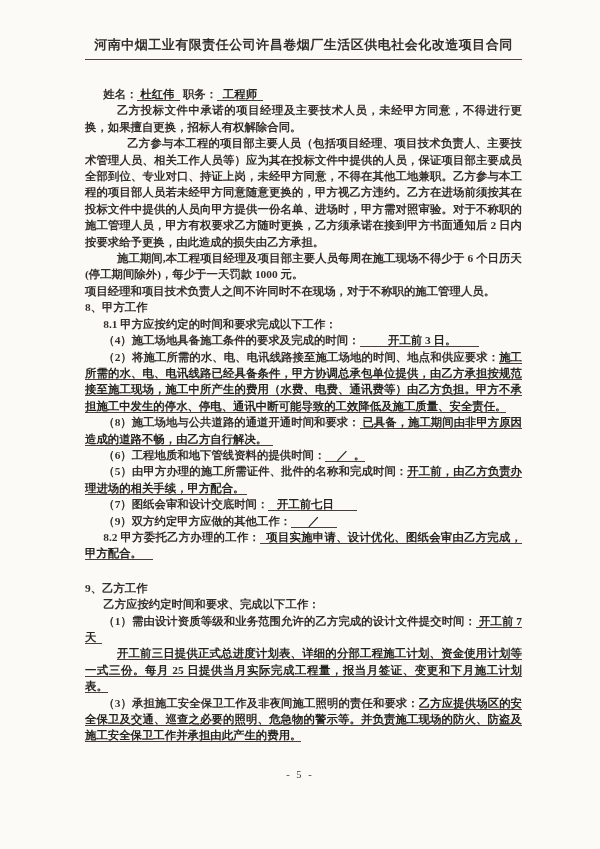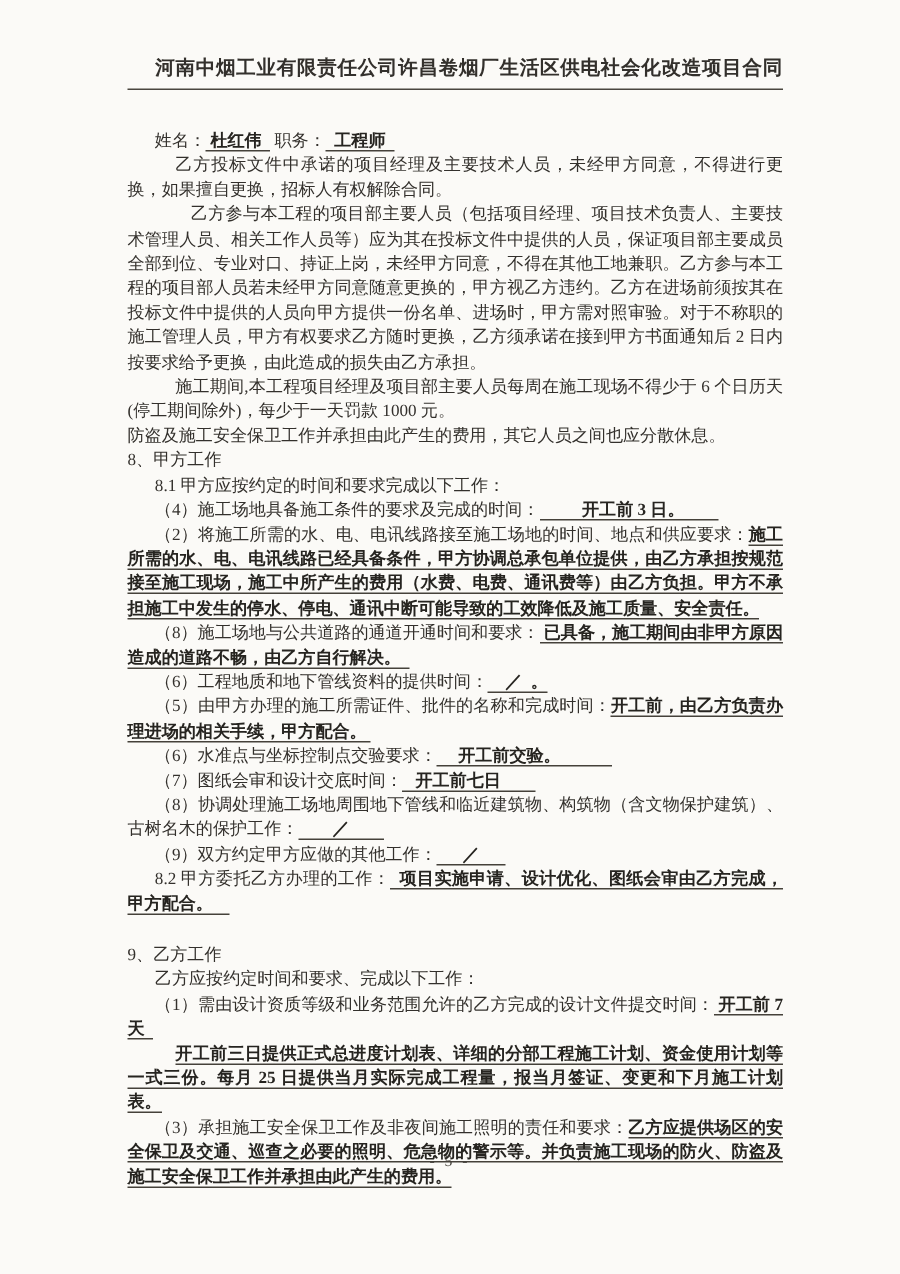--- a/index.html
+++ b/index.html
@@ -6,37 +6,37 @@
   body{
     width:600px;height:849px;
     background:#fbfaf7;
     font-family:"Liberation Serif","DejaVu Serif",serif;
     color:#2e2c29;
     overflow:hidden;
   }
   .page{position:relative;width:600px;height:849px;}
   .content{position:absolute;left:85px;top:36px;width:437px;}
   .doc-title{
-    text-align:right;font-weight:bold;font-size:13px;
+    text-align:center;font-weight:bold;font-size:13px;
     letter-spacing:0.5px;white-space:nowrap;color:#33302c;
   }
   .title-rule{
     border:none;border-top:1.6px solid #4a463f;
     margin:5px 0 0 0;width:100%;
   }
   .body-text{
     margin-top:26px;font-size:11.4px;line-height:16.4px;
     text-align:justify;color:#33302c;
   }
   .para{margin:0;padding:0;}
   .indent-1{text-indent:1.6em;}
   .indent-2{text-indent:2.8em;}
   .indent-3{text-indent:3.7em;}
   .gap{margin-top:18px;}
-  .plain{font-weight:normal;}
+  .plain{font-weight:bold;}
   .filled{
     font-weight:bold;color:#262420;
     border-bottom:1.2px solid #45413a;
   }
   .footer{
     position:absolute;left:0;top:769px;width:600px;
     text-align:center;font-size:10.5px;letter-spacing:2px;color:#44403a;
   }
 </style>
 </head>
@@ -44,31 +44,29 @@
 
 <div class="page">
   <div class="content">
     <div class="doc-title">河南中烟工业有限责任公司许昌卷烟厂生活区供电社会化改造项目合同</div>
     <hr class="title-rule">
     <div class="body-text">
         <p class="para indent-1"><span class="plain">姓名：</span><span class="filled">&nbsp;杜红伟&nbsp;&nbsp;</span><span class="plain">&nbsp;职务：</span><span class="filled">&nbsp;&nbsp;工程师&nbsp;&nbsp;</span></p>
         <p class="para indent-2"><span class="plain">乙方投标文件中承诺的项目经理及主要技术人员，未经甲方同意，不得进行更换，如果擅自更换，招标人有权解除合同。</span></p>
         <p class="para indent-3"><span class="plain">乙方参与本工程的项目部主要人员（包括项目经理、项目技术负责人、主要技术管理人员、相关工作人员等）应为其在投标文件中提供的人员，保证项目部主要成员全部到位、专业对口、持证上岗，未经甲方同意，不得在其他工地兼职。乙方参与本工程的项目部人员若未经甲方同意随意更换的，甲方视乙方违约。乙方在进场前须按其在投标文件中提供的人员向甲方提供一份名单、进场时，甲方需对照审验。对于不称职的施工管理人员，甲方有权要求乙方随时更换，乙方须承诺在接到甲方书面通知后 2 日内按要求给予更换，由此造成的损失由乙方承担。</span></p>
         <p class="para indent-2"><span class="plain">施工期间,本工程项目经理及项目部主要人员每周在施工现场不得少于 6 个日历天(停工期间除外)，每少于一天罚款 1000 元。</span></p>
-        <p class="para indent-0"><span class="plain">防盗及施工安全保卫工作并承担由此产生的费用，其它人员之间也应分散休息。</span></p>
+        <p class="para indent-0"><span class="plain">项目经理和项目技术负责人之间不许同时不在现场，对于不称职的施工管理人员。</span></p>
         <p class="para indent-0"><span class="plain">8、甲方工作</span></p>
         <p class="para indent-1"><span class="plain">8.1 甲方应按约定的时间和要求完成以下工作：</span></p>
         <p class="para indent-1"><span class="plain">（4）施工场地具备施工条件的要求及完成的时间：</span><span class="filled">&nbsp;&nbsp;&nbsp;&nbsp;&nbsp;&nbsp;&nbsp;&nbsp;&nbsp;&nbsp;开工前 3 日。&nbsp;&nbsp;&nbsp;&nbsp;&nbsp;&nbsp;&nbsp;&nbsp;</span></p>
         <p class="para indent-1"><span class="plain">（2）将施工所需的水、电、电讯线路接至施工场地的时间、地点和供应要求：</span><span class="filled">施工所需的水、电、电讯线路已经具备条件，甲方协调总承包单位提供，由乙方承担按规范接至施工现场，施工中所产生的费用（水费、电费、通讯费等）由乙方负担。甲方不承担施工中发生的停水、停电、通讯中断可能导致的工效降低及施工质量、安全责任。</span></p>
         <p class="para indent-1"><span class="plain">（8）施工场地与公共道路的通道开通时间和要求：</span><span class="filled">&nbsp;已具备，施工期间由非甲方原因造成的道路不畅，由乙方自行解决。&nbsp;&nbsp;</span></p>
         <p class="para indent-1"><span class="plain">（6）工程地质和地下管线资料的提供时间：</span><span class="filled">&nbsp;&nbsp;&nbsp;&nbsp;／&nbsp;&nbsp;。</span></p>
         <p class="para indent-1"><span class="plain">（5）由甲方办理的施工所需证件、批件的名称和完成时间：</span><span class="filled">开工前，由乙方负责办理进场的相关手续，甲方配合。&nbsp;</span></p>
-        <p class="para indent-1"><span class="plain">（6）水准点与坐标控制点交验要求：</span><span class="filled">&nbsp;&nbsp;&nbsp;&nbsp;&nbsp;开工前交验。&nbsp;&nbsp;&nbsp;&nbsp;&nbsp;&nbsp;&nbsp;&nbsp;&nbsp;&nbsp;&nbsp;&nbsp;</span></p>
         <p class="para indent-1"><span class="plain">（7）图纸会审和设计交底时间：</span><span class="filled">&nbsp;&nbsp;&nbsp;开工前七日&nbsp;&nbsp;&nbsp;&nbsp;&nbsp;&nbsp;&nbsp;&nbsp;</span></p>
-        <p class="para indent-1"><span class="plain">（8）协调处理施工场地周围地下管线和临近建筑物、构筑物（含文物保护建筑）、古树名木的保护工作：</span><span class="filled">&nbsp;&nbsp;&nbsp;&nbsp;&nbsp;&nbsp;&nbsp;&nbsp;／&nbsp;&nbsp;&nbsp;&nbsp;&nbsp;&nbsp;&nbsp;&nbsp;</span></p>
         <p class="para indent-1"><span class="plain">（9）双方约定甲方应做的其他工作：</span><span class="filled">&nbsp;&nbsp;&nbsp;&nbsp;&nbsp;&nbsp;／&nbsp;&nbsp;&nbsp;&nbsp;&nbsp;&nbsp;</span></p>
         <p class="para indent-1"><span class="plain">8.2 甲方委托乙方办理的工作：</span><span class="filled">&nbsp;&nbsp;项目实施申请、设计优化、图纸会审由乙方完成，甲方配合。&nbsp;&nbsp;&nbsp;&nbsp;</span></p>
         <p class="para indent-0 gap"><span class="plain">9、乙方工作</span></p>
         <p class="para indent-1"><span class="plain">乙方应按约定时间和要求、完成以下工作：</span></p>
         <p class="para indent-1"><span class="plain">（1）需由设计资质等级和业务范围允许的乙方完成的设计文件提交时间：</span><span class="filled">&nbsp;开工前 7 天&nbsp;&nbsp;</span></p>
         <p class="para indent-2"><span class="filled">开工前三日提供正式总进度计划表、详细的分部工程施工计划、资金使用计划等一式三份。每月 25 日提供当月实际完成工程量，报当月签证、变更和下月施工计划表。</span></p>
         <p class="para indent-1"><span class="plain">（3）承担施工安全保卫工作及非夜间施工照明的责任和要求：</span><span class="filled">乙方应提供场区的安全保卫及交通、巡查之必要的照明、危急物的警示等。并负责施工现场的防火、防盗及施工安全保卫工作并承担由此产生的费用。</span></p>
       </div>
   </div>
   <div class="footer">- 5 -</div>

